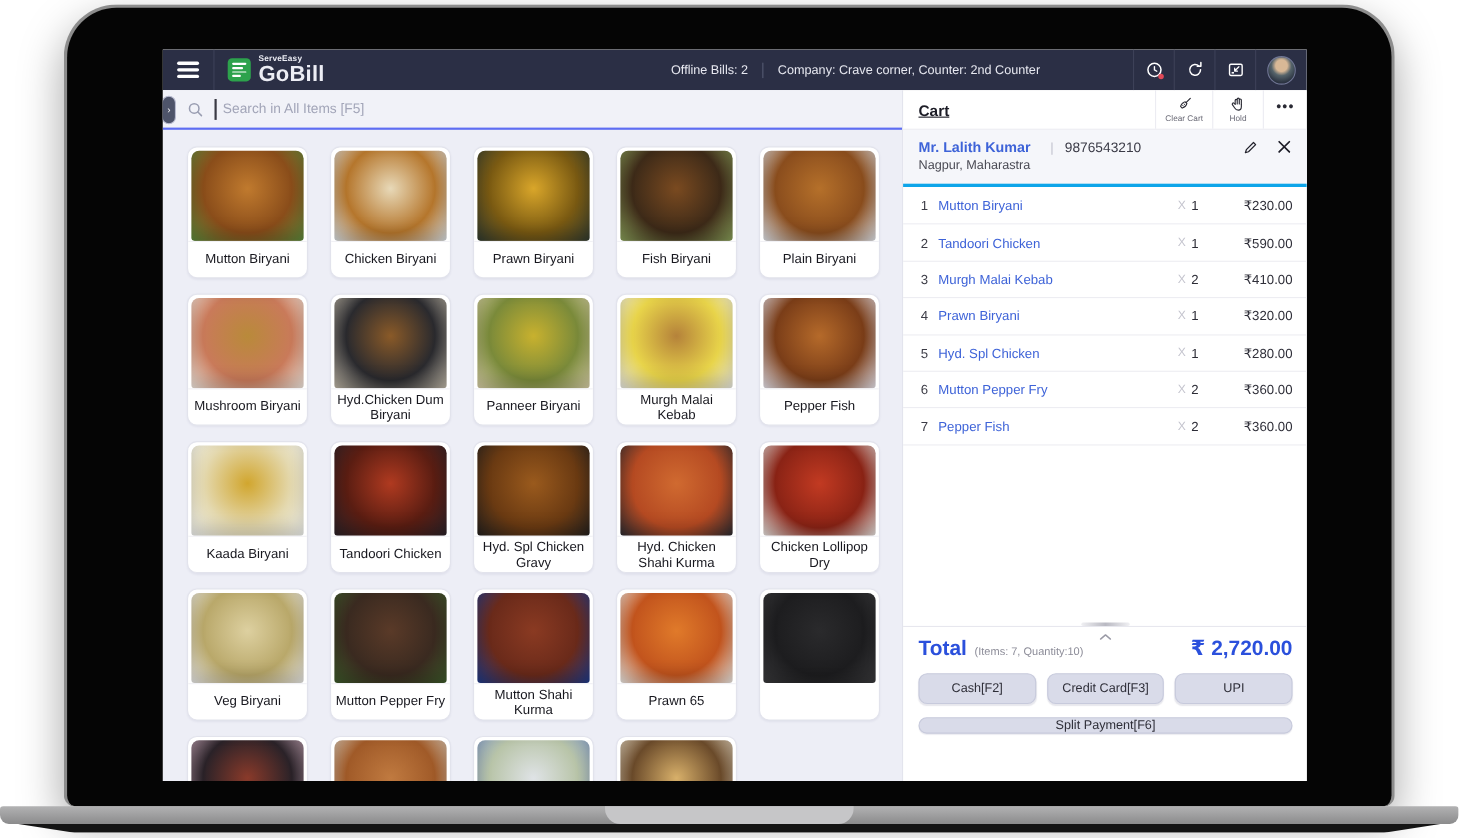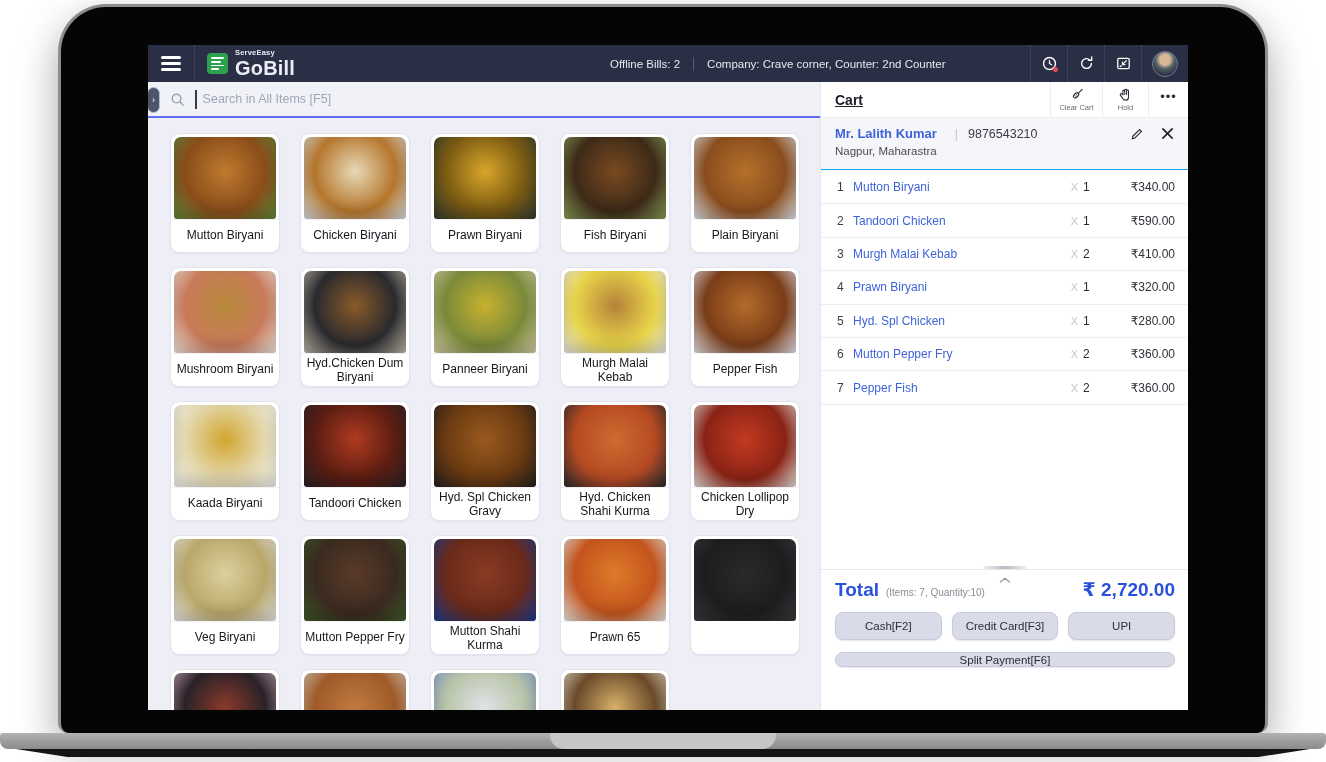--- a/index.html
+++ b/index.html
@@ -67,21 +67,21 @@
   
   .cart-panel { position:absolute; left:672px; top:37px; width:368px; height:628px; background:#fff; border-left:1px solid #e3e4ed; }
   .cart-header { position:relative; height:36px; border-bottom:1px solid #ececf2; display:flex; align-items:stretch; }
   .cart-title { flex:1; display:flex; align-items:center; padding-left:14px; font-size:14px; font-weight:700; color:#1c1c26;text-decoration:underline; }
   .cart-act { width:52px; display:flex; flex-direction:column; align-items:center; justify-content:center; gap:1px;
               border-left:1px solid #ececf2; cursor:pointer; }
   .cart-act .lbl { font-size:7.5px; color:#6a6a76; }
   .cart-more { width:40px; display:flex; align-items:center; justify-content:center; border-left:1px solid #ececf2;
                font-size:13px; letter-spacing:1px; color:#2a2a34; cursor:pointer; padding-bottom:6px; }
 
-  .customer { height:52px; background:#f5f6fa; border-bottom:1px solid #0ea5e9; padding:8px 14px 0; }
+  .customer { height:52px; background:#f5f6fa; border-bottom:3px solid #0ea5e9; padding:8px 14px 0; }
   .cust-row1 { display:flex; align-items:center; }
   .cust-name { font-size:13px; font-weight:600; color:var(--link,#3e63d8); cursor:pointer; }
   .cust-sep { margin:0 10px 0 18px; color:#c3c3cf; font-size:12px; }
   .cust-phone { font-size:12.5px; color:#3a3a46; }
   .cust-icons { margin-left:auto; display:flex; gap:17px; align-items:center; }
   .cust-icons .ic { cursor:pointer; display:flex; }
   .cust-addr { margin-top:4px; font-size:11.5px; color:#4a4a54; }
 
   .cart-items { position:absolute; left:0; top:89px; width:368px; height:236px; }
   .citem { height:33.4px; display:flex; align-items:center; padding:0 14px 0 16px; border-bottom:1px solid #ededf2; }
@@ -313,21 +313,21 @@
         </div>
         <div class="cust-addr">Nagpur, Maharastra</div>
       </div>
 
       <div class="cart-items">
           <div class="citem">
             <span class="ci-no">1</span>
             <span class="ci-name">Mutton Biryani</span>
             <span class="ci-x">X</span>
             <span class="ci-qty">1</span>
-            <span class="ci-price">₹340.00</span>
+            <span class="ci-price">₹230.00</span>
           </div>
           <div class="citem">
             <span class="ci-no">2</span>
             <span class="ci-name">Tandoori Chicken</span>
             <span class="ci-x">X</span>
             <span class="ci-qty">1</span>
             <span class="ci-price">₹590.00</span>
           </div>
           <div class="citem">
             <span class="ci-no">3</span>

